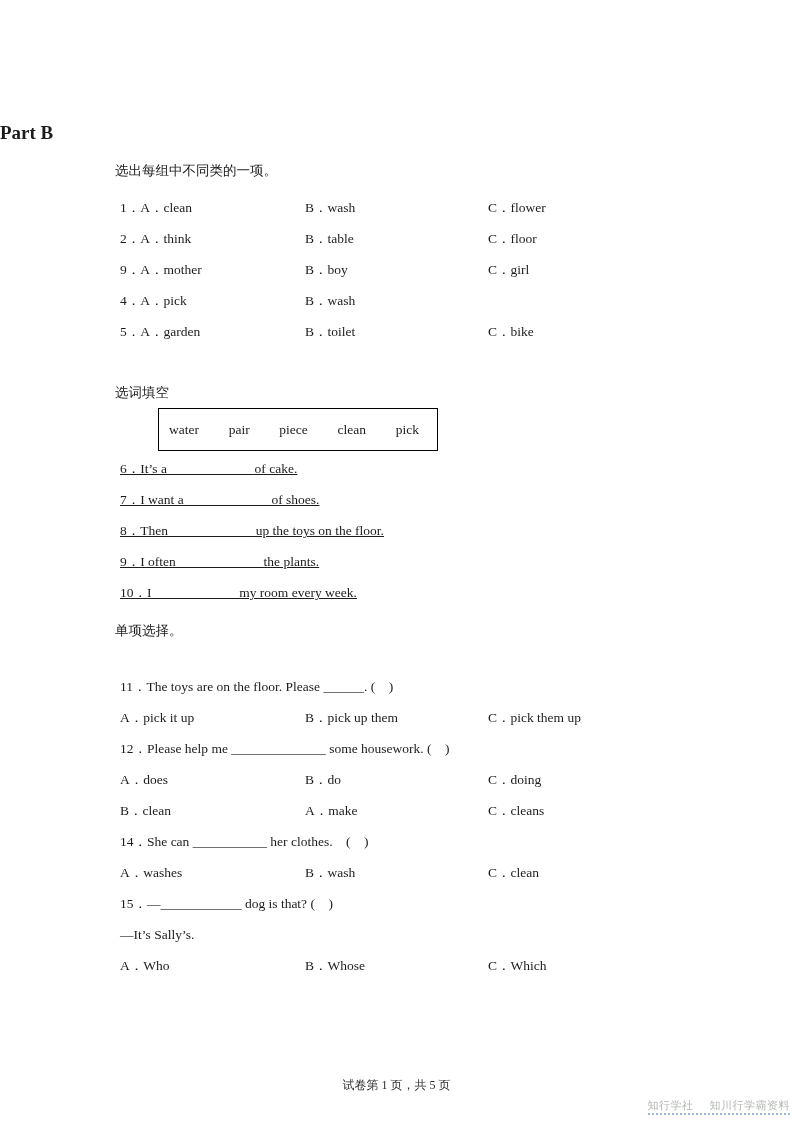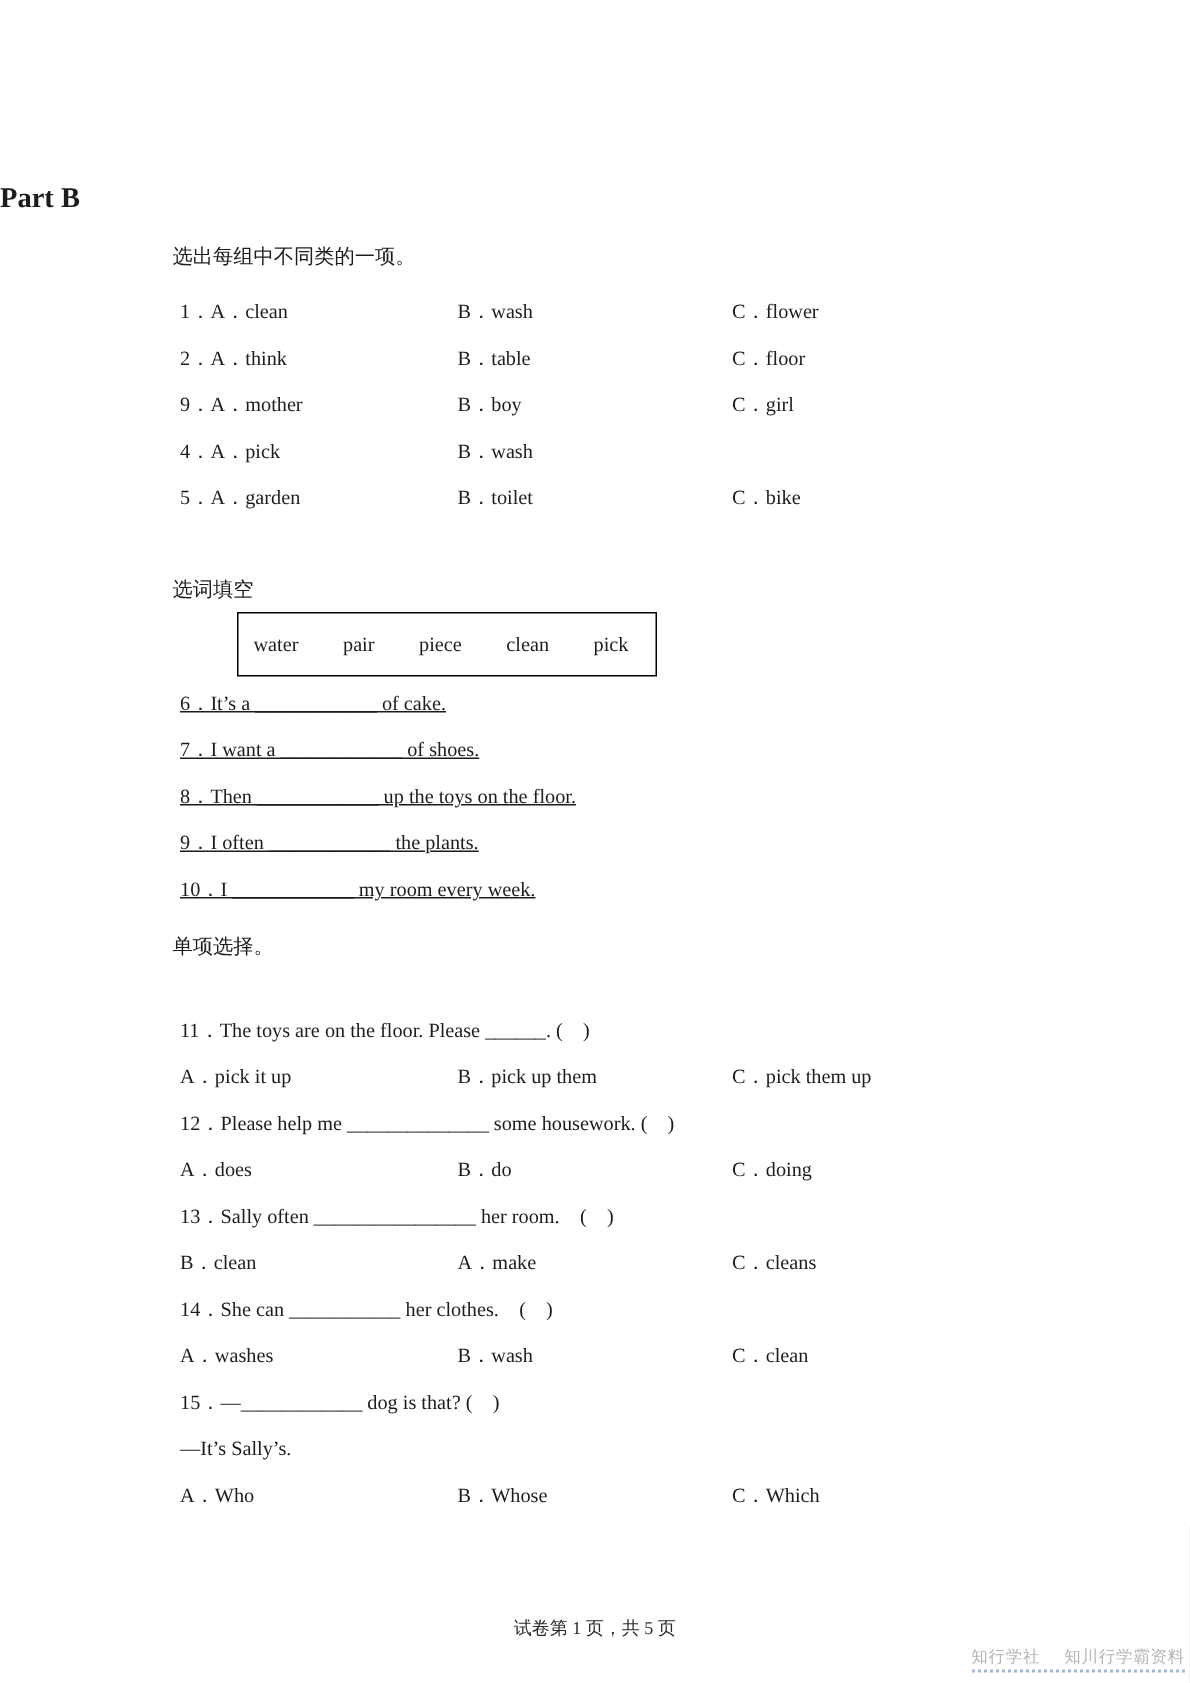--- a/index.html
+++ b/index.html
@@ -99,21 +99,20 @@
 
   <div class="abs choice-rows">
     <div class="line">11．The toys are on the floor. Please ______. (　)</div>
     <div class="line cols">
       <span>A．pick it up</span><span>B．pick up them</span><span>C．pick them up</span>
     </div>
     <div class="line">12．Please help me ______________ some housework. (　)</div>
     <div class="line cols">
       <span>A．does</span><span>B．do</span><span>C．doing</span>
     </div>
-    <div class="line">13．Sally often ________________ her room.　(　)</div>
     <div class="line cols">
       <span>B．clean</span><span>A．make</span><span>C．cleans</span>
     </div>
     <div class="line">14．She can ___________ her clothes.　(　)</div>
     <div class="line cols">
       <span>A．washes</span><span>B．wash</span><span>C．clean</span>
     </div>
     <div class="line">15．—____________ dog is that? (　)</div>
     <div class="line">—It’s Sally’s.</div>
     <div class="line cols">

